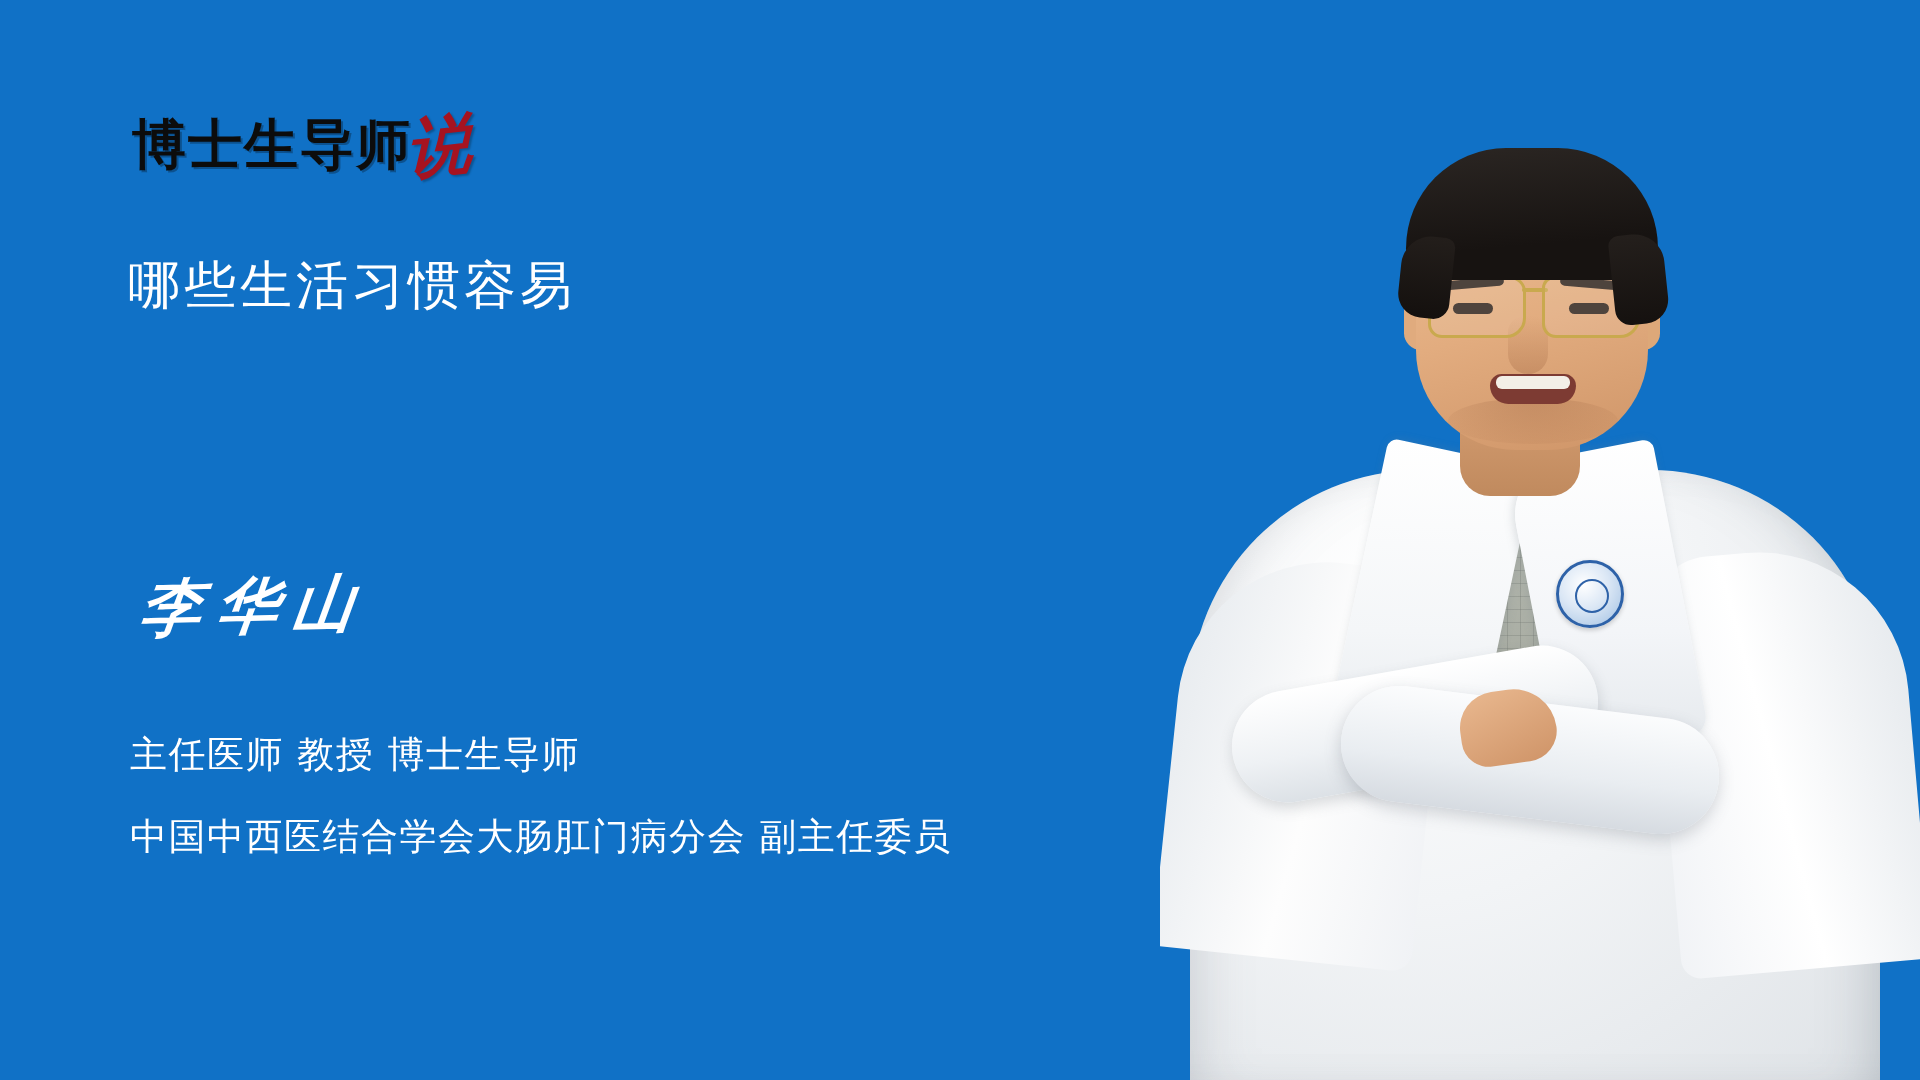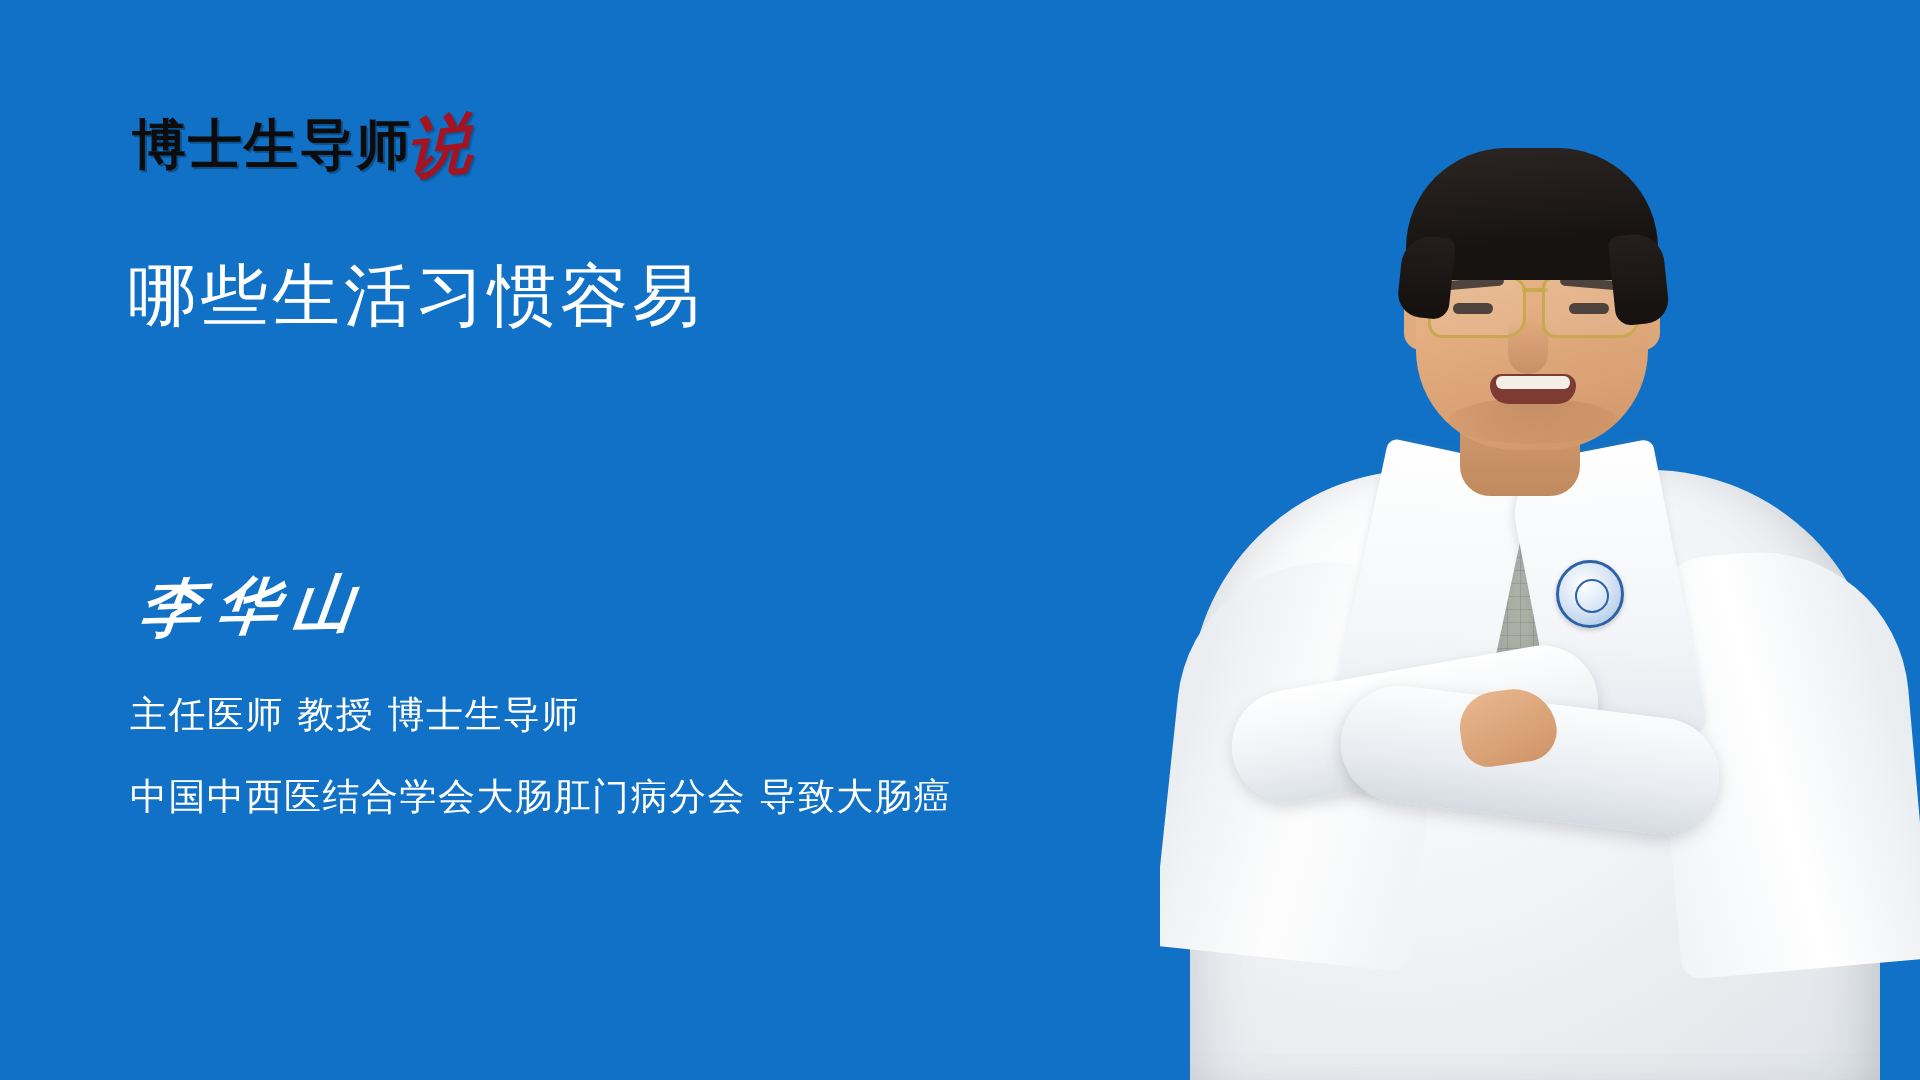--- a/index.html
+++ b/index.html
@@ -57,21 +57,21 @@
 
   
   #headline {
     position: absolute;
     left: 128px;
     top: 250px;
     width: 980px;
   }
   #headline .hl-line {
     font-family: "DejaVu Sans", sans-serif;
-    font-size: 68px;
+    font-size: 52px;
     font-weight: 400;
     color: #ffffff;
     line-height: 1.36;
     letter-spacing: 4px;
     white-space: nowrap;
   }
 
   
   #doctor-name {
     position: absolute;
@@ -86,21 +86,21 @@
     line-height: 1;
     transform: skewX(-8deg) rotate(-1.5deg);
     transform-origin: left center;
     white-space: nowrap;
   }
 
   
   #credentials {
     position: absolute;
     left: 130px;
-    top: 674px;
+    top: 714px;
     width: 1100px;
   }
   #credentials .cred-line {
     font-family: "DejaVu Sans", sans-serif;
     font-size: 37px;
     font-weight: 400;
     color: #ffffff;
     line-height: 2.22;
     letter-spacing: 1.5px;
     white-space: nowrap;
@@ -406,21 +406,21 @@
   </div>
 
   <div id="headline">
     <div class="hl-line">哪些生活习惯容易</div>
   </div>
 
   <div id="doctor-name">李华山</div>
 
   <div id="credentials">
     <div class="cred-line">主任医师  教授  博士生导师</div>
-    <div class="cred-line">中国中西医结合学会大肠肛门病分会  导致大肠癌</div>
+    <div class="cred-line">中国中西医结合学会大肠肛门病分会  副主任委员</div>
   </div>
 
   <div id="doctor-photo">
     <div class="coat"></div>
     <div class="coat-shoulder-l"></div>
     <div class="coat-shoulder-r"></div>
     <div class="shirt"></div>
     <div class="lapel-l"></div>
     <div class="lapel-r"></div>
     <div class="badge"></div>

